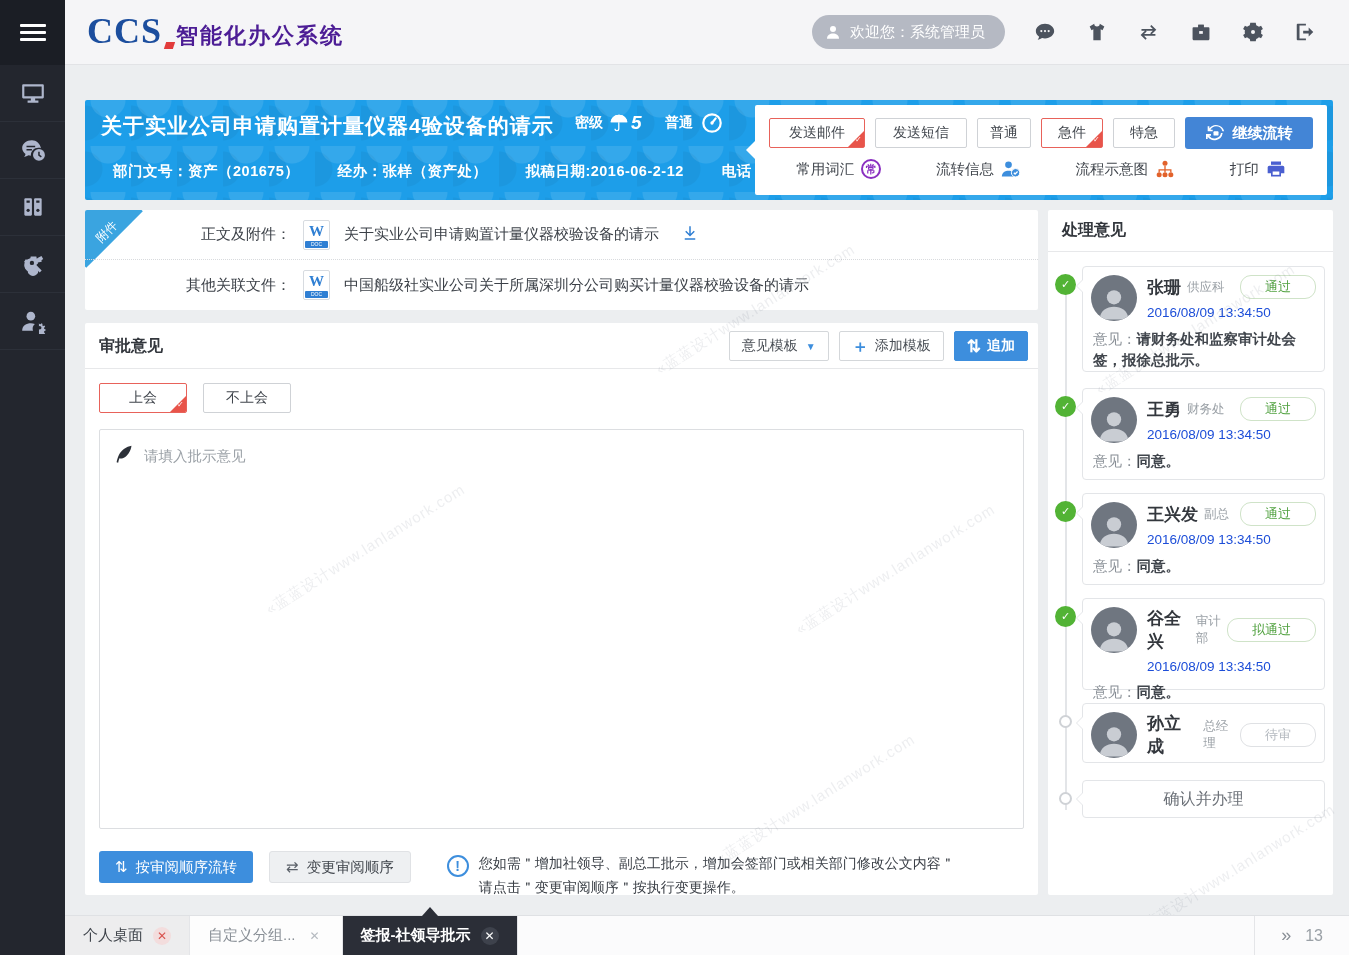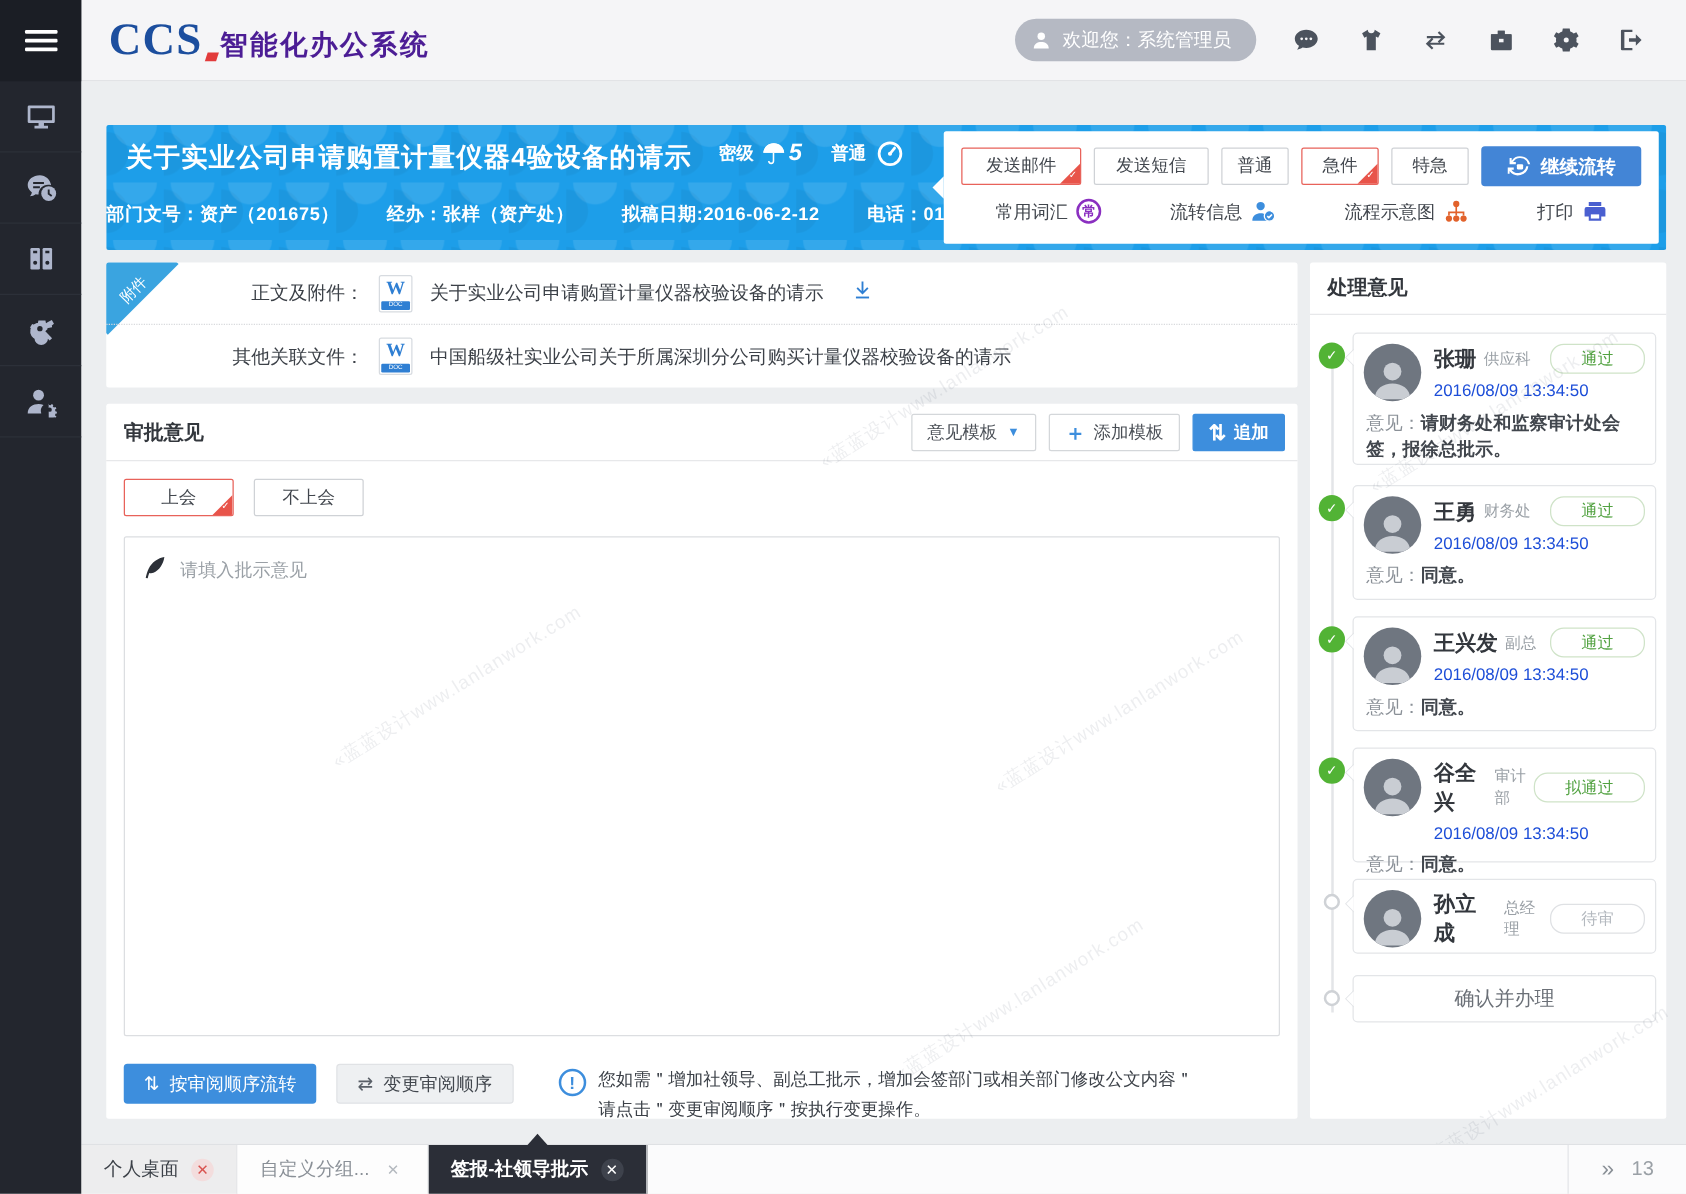--- a/index.html
+++ b/index.html
@@ -33,21 +33,21 @@
     background-image:
       radial-gradient(circle at 23px 0px, rgba(255,255,255,0.10) 17px, transparent 18px),
       radial-gradient(circle at 0px 23px, rgba(0,0,0,0.045) 17px, transparent 18px);
     background-size:46px 46px; border-radius:2px; color:#fff; }
   #doc-title { position:absolute; left:16px; top:12px; font-size:21px; font-weight:bold; letter-spacing:1px; }
   #secrecy { position:absolute; left:490px; top:12px; display:flex; align-items:center; font-size:14px; font-weight:bold; }
   #secrecy .num { font-size:19px; font-style:italic; margin-left:2px; }
   #secrecy svg { width:20px; height:20px; fill:#fff; margin-left:6px; }
   #urgency { position:absolute; left:580px; top:12px; display:flex; align-items:center; font-size:14px; font-weight:bold; }
   #urgency svg { width:22px; height:22px; margin-left:8px; }
-  #doc-meta { position:absolute; left:0; top:62px; display:flex; font-size:14.5px; font-weight:bold; letter-spacing:0.5px; }
+  #doc-meta { position:absolute; left:28px; top:62px; display:flex; font-size:14.5px; font-weight:bold; letter-spacing:0.5px; }
   #doc-meta span { margin-right:38px; white-space:nowrap; }
 
   
   #action-panel { position:absolute; right:6px; top:5px; width:572px; height:90px; background:#fff; border-radius:2px; }
   #action-panel .notch { position:absolute; left:-9px; top:36px; width:0; height:0; border-top:9px solid transparent; border-bottom:9px solid transparent; border-right:9px solid #fff; }
   #action-row1 { position:absolute; left:14px; top:12px; display:flex; align-items:center; }
   .act-btn { position:relative; height:30px; border:1px solid #cfd2d6; background:#fff; color:#41464d; font-size:14px; display:flex; align-items:center; justify-content:center; margin-right:10px; cursor:pointer; border-radius:2px; }
   .act-btn.red { border-color:#e8625a; }
   .corner-check { position:absolute; right:0; bottom:0; width:0; height:0; border-left:16px solid transparent; border-bottom:16px solid #e8544a; }
   .corner-check::after { content:"✓"; position:absolute; left:-9px; top:4px; font-size:8px; color:#fff; }

